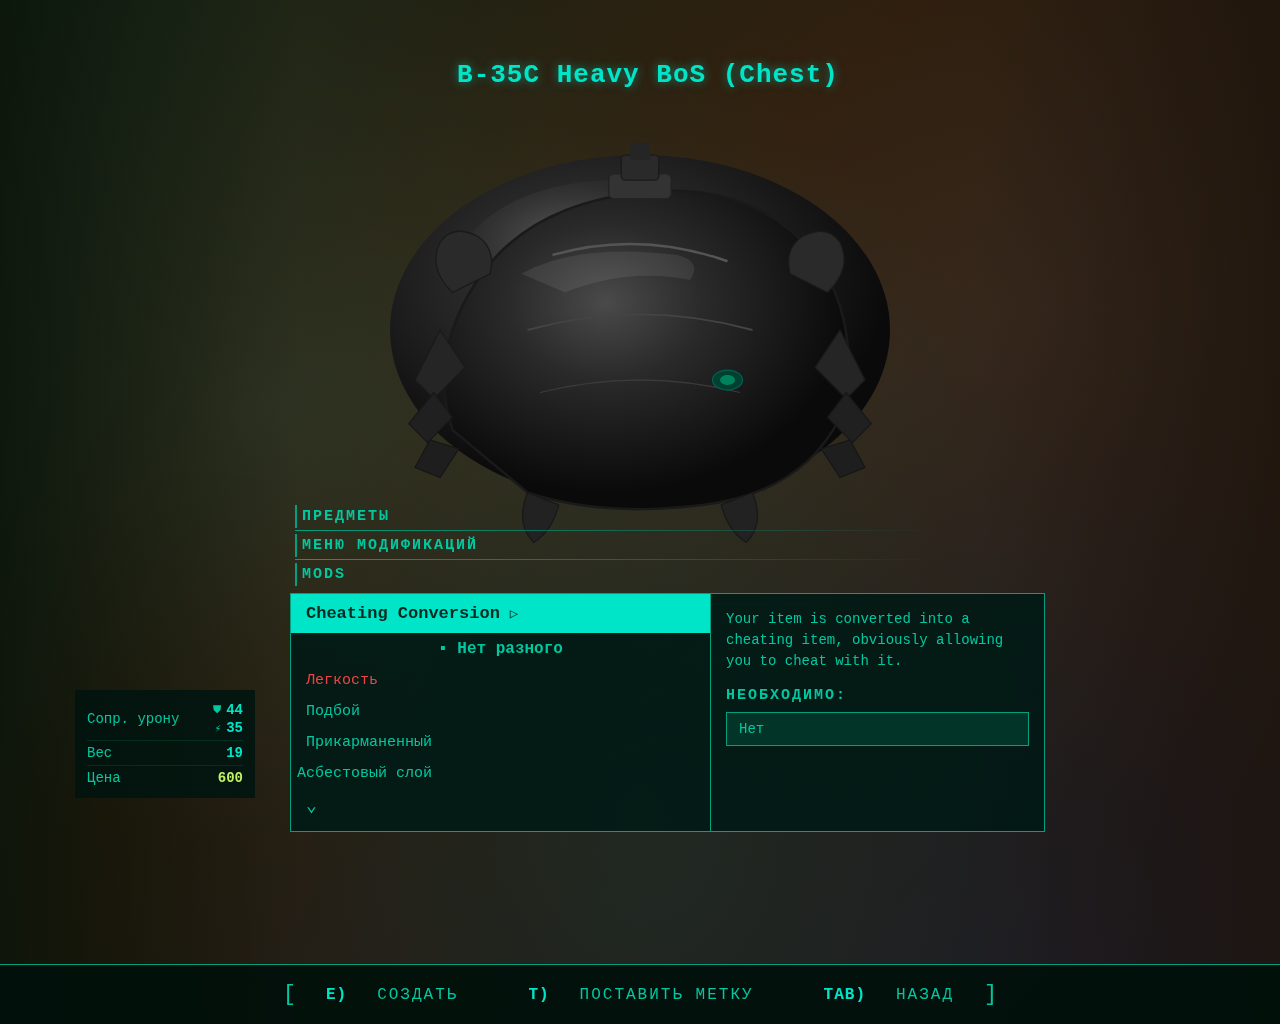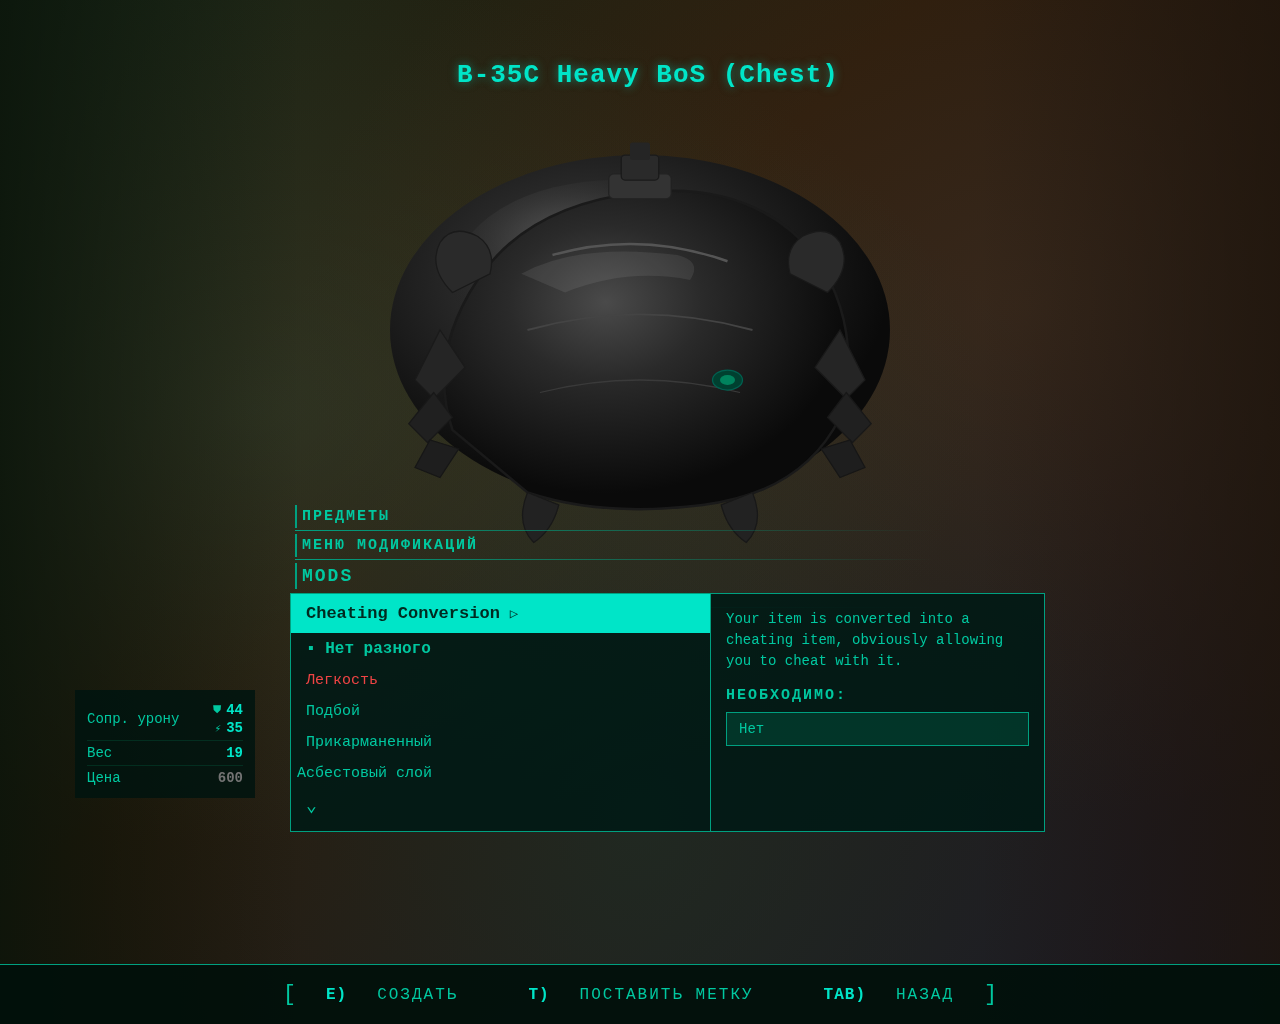--- a/index.html
+++ b/index.html
@@ -93,20 +93,21 @@
     .mod-item {
       color: #00c8a0;
       font-size: 15px;
       padding: 7px 15px;
       cursor: pointer;
     }
 
     .mod-item.bold {
       font-weight: bold;
       font-size: 16px;
+      text-align: center;
     }
 
     .mod-item::before {
       content: '▪ ';
     }
 
     .mod-down-arrow {
       color: #00c8a0;
       font-size: 18px;
       padding: 5px 15px;
@@ -259,21 +260,21 @@
 
     <path d="M 155 155 Q 200 130 280 140 Q 300 145 290 160 Q 240 150 190 170 Z" fill="white" opacity="0.08"></path>
   </svg>
 </div>
 
 <div style="position:absolute; top:505px; left:295px; width:640px;">
   <div style="color:#00c8a0; font-size:15px; font-weight:bold; letter-spacing:2px; padding:3px 0 3px 5px; border-left:2px solid #00a080; margin-bottom:2px;">ПРЕДМЕТЫ</div>
   <div style="height:1px; background:linear-gradient(to right,#00a080,transparent); margin-bottom:3px;"></div>
   <div style="color:#00c8a0; font-size:15px; font-weight:bold; letter-spacing:2px; padding:3px 0 3px 5px; border-left:2px solid #00a080; margin-bottom:2px;">МЕНЮ МОДИФИКАЦИЙ</div>
   <div style="height:1px; background:linear-gradient(to right,#00a080,transparent); margin-bottom:3px;"></div>
-  <div style="color:#00c8a0; font-size:18px; font-weight:bold; letter-spacing:2px; padding:3px 0 3px 5px; border-left:2px solid #00a080; margin-bottom:18px;">MODS</div>
+  <div style="color:#00c8a0; font-size:15px; font-weight:bold; letter-spacing:2px; padding:3px 0 3px 5px; border-left:2px solid #00a080; margin-bottom:18px;">MODS</div>
   <div style="height:1px; background:linear-gradient(to right,#00a080,transparent);"></div>
 </div>
 
 <div class="full-panel" style="top: 593px; left: 290px; width: 755px;">
   <div class="full-panel-header">
 
     <div class="mods-list-col">
 
       <div class="mod-item-selected">
         <span>Cheating Conversion</span>
@@ -324,21 +325,21 @@
     </div>
   </div>
 
   <div style="display:flex; justify-content:space-between; align-items:center; color:#00c8a0; font-size:14px; padding:4px 0; border-bottom:1px solid rgba(0,150,100,0.2);">
     <span>Вес</span>
     <span style="color:#00e5c8; font-weight:bold;">19</span>
   </div>
 
   <div style="display:flex; justify-content:space-between; align-items:center; color:#00c8a0; font-size:14px; padding:4px 0;">
     <span>Цена</span>
-    <span style="color:#737373; font-weight:bold;">600</span>
+    <span style="color:#bef264; font-weight:bold;">600</span>
   </div>
 </div>
 
 <div class="action-bar">
   <span class="action-bracket">[</span>
 
   <span class="action-key">E)</span>
   <span class="action-label">СОЗДАТЬ</span>
 
   <span class="action-divider"> </span>

